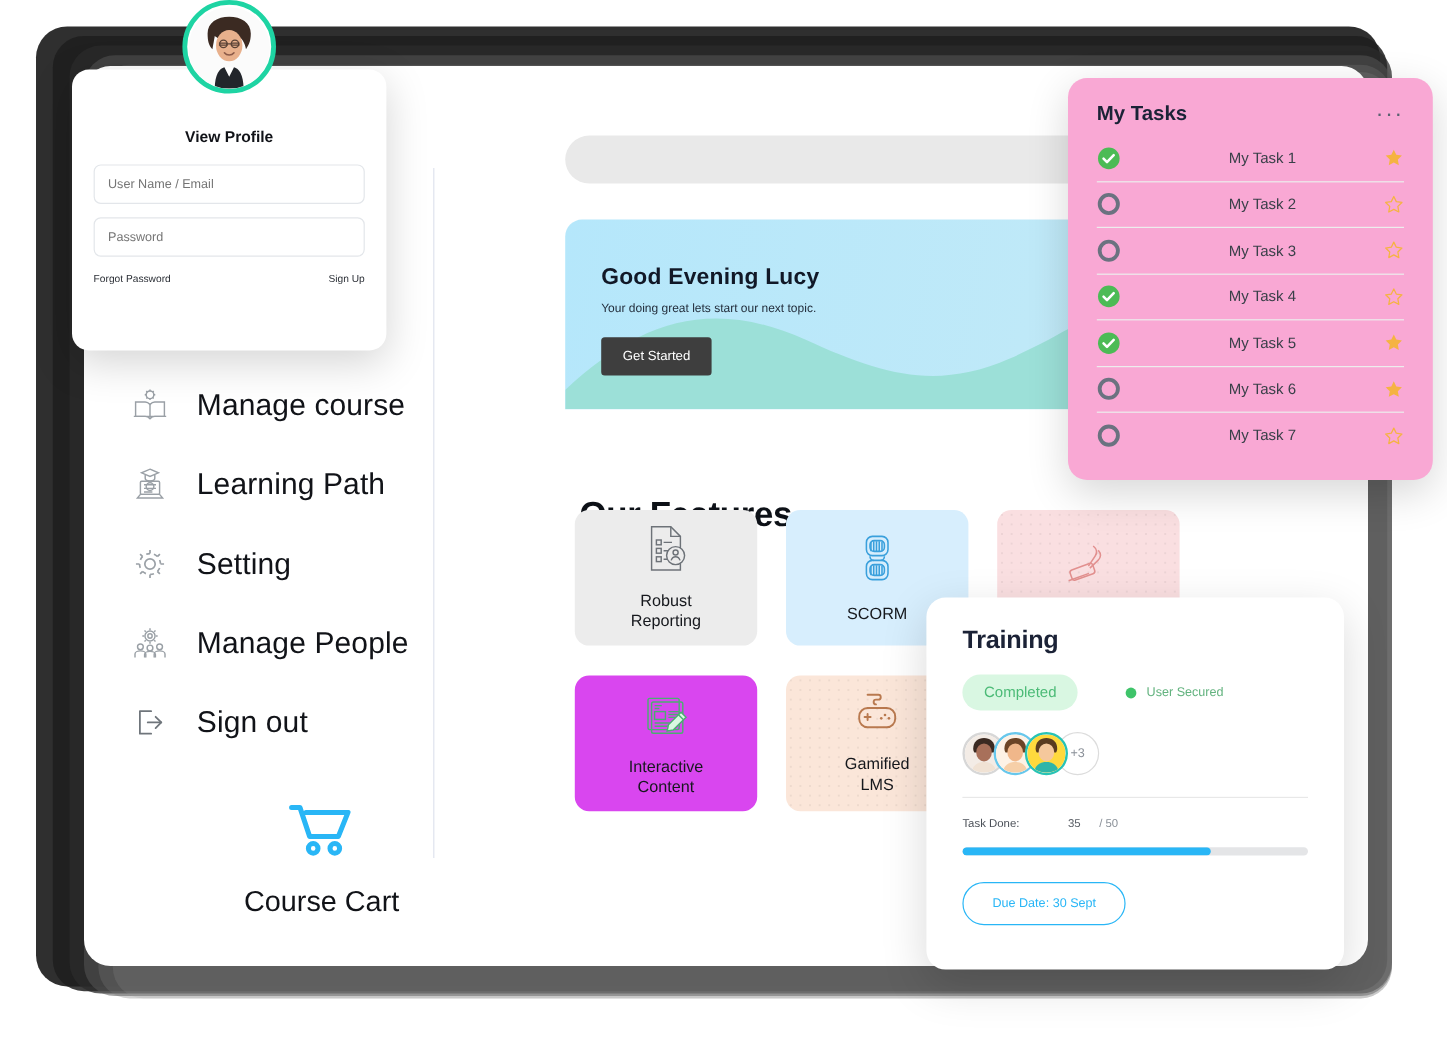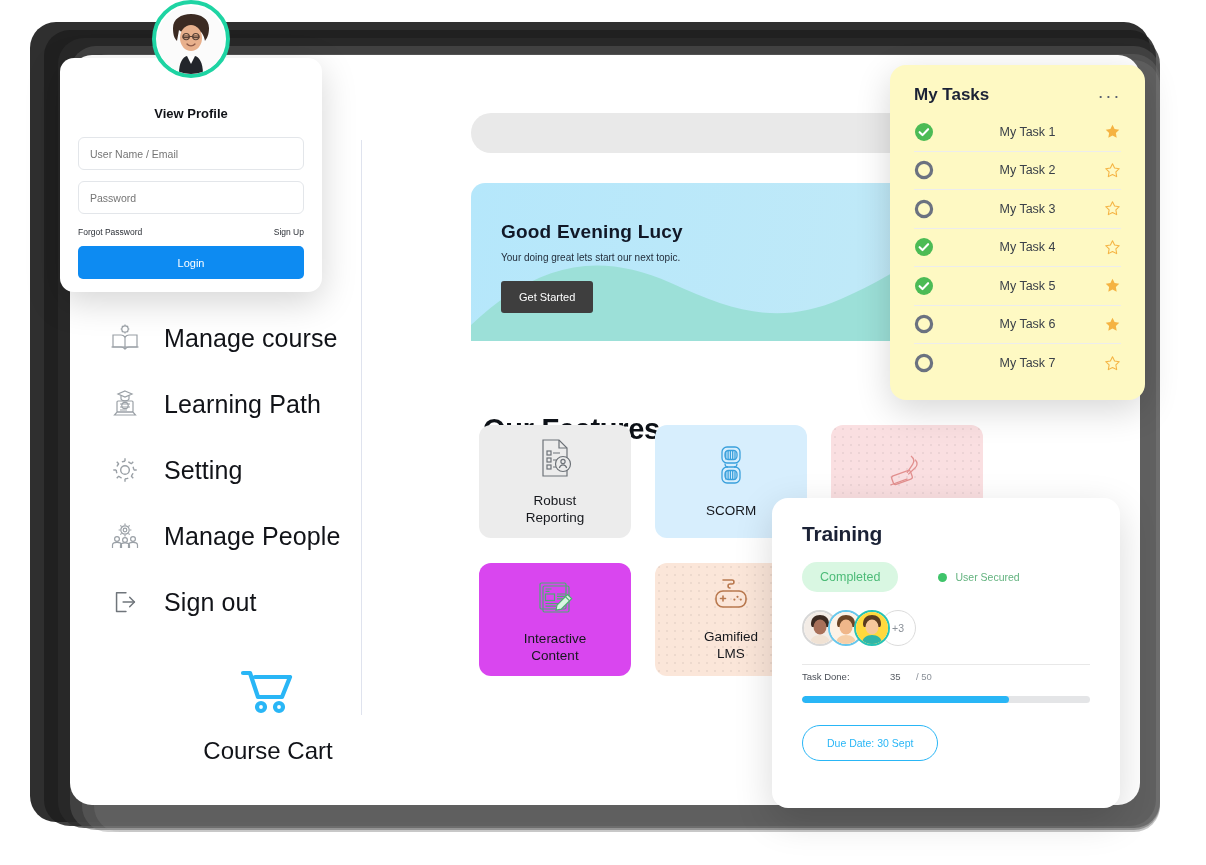--- a/index.html
+++ b/index.html
@@ -181,22 +181,22 @@
     background: #0d8bf2; color: #fff;
     border: none; border-radius: 5px;
     font-size: 11px; cursor: pointer;
     font-family: "Liberation Sans", sans-serif;
   }
 
   
   #tasks-panel {
     position: absolute;
     left: 890px; top: 65px;
-    width: 255px; height: 335px;
-    background: #fef9c3;
+    width: 304px; height: 335px;
+    background: #f9a8d4;
     border-radius: 16px;
     box-shadow: 0 10px 35px rgba(0,0,0,.16);
     padding: 20px 24px 0 24px;
   }
   .tasks-head { display:flex; align-items:center; justify-content: space-between; margin-bottom: 8px; }
   .tasks-title { font-size: 17px; font-weight: 700; color: #1b2236; }
   .dots-btn { font-size: 19px; color: #5a6170; letter-spacing: 1.5px; cursor:pointer; line-height: 1; }
   .task-row {
     display: flex; align-items: center;
     height: 38.5px;
@@ -236,21 +236,21 @@
   }
   .av.b { border-color: #67c7ec; }
   .av.c { border-color: #27c3b5; }
   .av-more {
     width: 36px; height: 36px; border-radius: 50%;
     border: 1.5px solid #dcdcdc; background: #fff;
     display:flex; align-items:center; justify-content:center;
     font-size: 10.5px; color: #8a9098;
   }
   .hr { height: 1px; background: #e8e8e8; margin: 18px 0 0; }
-  .taskdone { display:flex; align-items:center; margin-top: 6px; font-size: 9.5px; color: #4a4f57; }
+  .taskdone { display:flex; align-items:center; margin-top: 16px; font-size: 9.5px; color: #4a4f57; }
   .taskdone .lbl { width: 88px; }
   .taskdone .num { width: 26px; color:#5a5f66; }
   .taskdone .tot { color:#8a9098; }
   .bar-track { height: 7px; background: #e4e5e7; border-radius: 4px; margin-top: 14px; overflow:hidden; }
   .bar-fill { height: 100%; background: #29b6f6; border-radius: 4px; }
   .due-btn {
     margin-top: 22px;
     display: inline-block;
     border: 1.6px solid #29b6f6;
     color: #29b6f6;
@@ -496,21 +496,20 @@
         <path d="M22 68c0-12 4-17 8-18l4 8 4-8c4 1 8 6 8 18z" fill="#22252b"></path>
       </svg>
     </div>
     <div class="view-profile">View Profile</div>
     <input class="lfield" type="text" placeholder="User Name / Email" style="">
     <input class="lfield" type="password" placeholder="Password" style="">
     <div class="lrow">
       <span>Forgot Password</span>
       <span>Sign Up</span>
     </div>
-    <button class="login-btn">Login</button>
   </div>
 
   <div id="tasks-panel">
     <div class="tasks-head">
       <div class="tasks-title">My Tasks</div>
       <div class="dots-btn">···</div>
     </div>
     <div id="task-rows">
         <div class="task-row">
           <div class="task-state">

